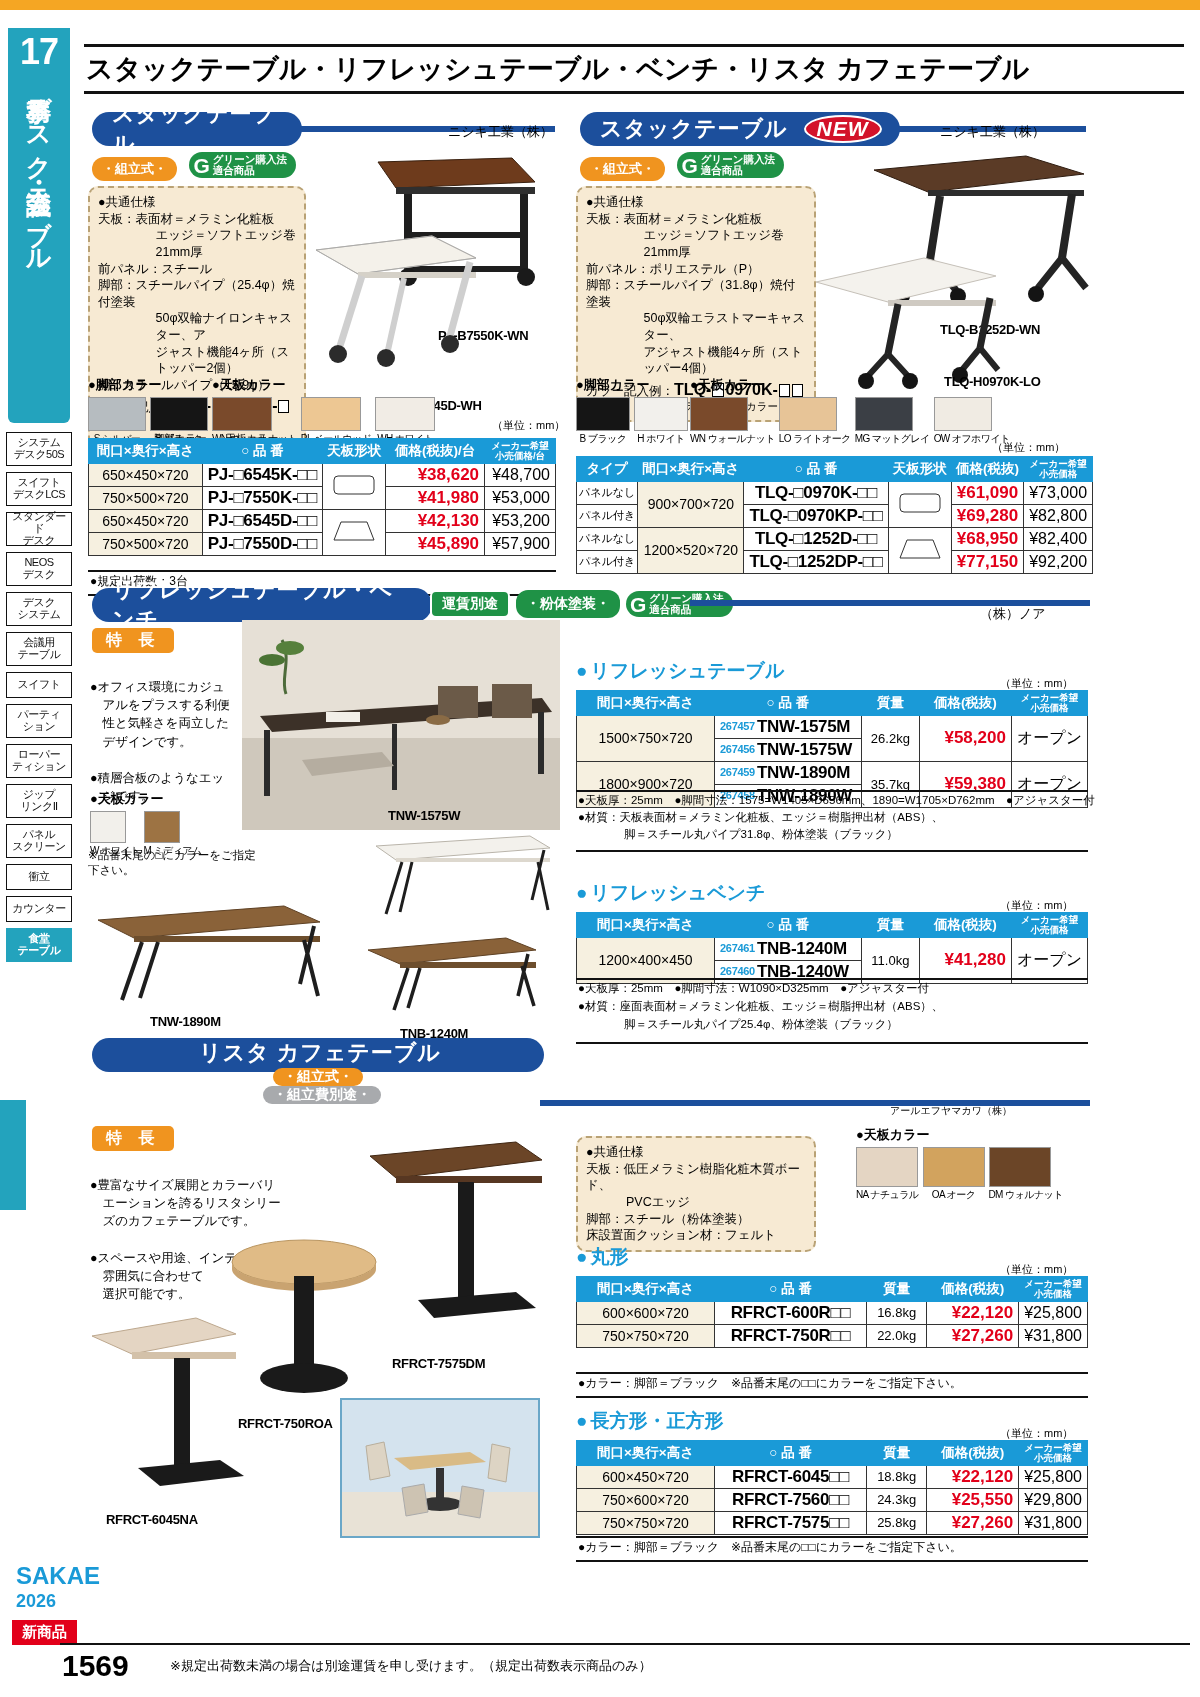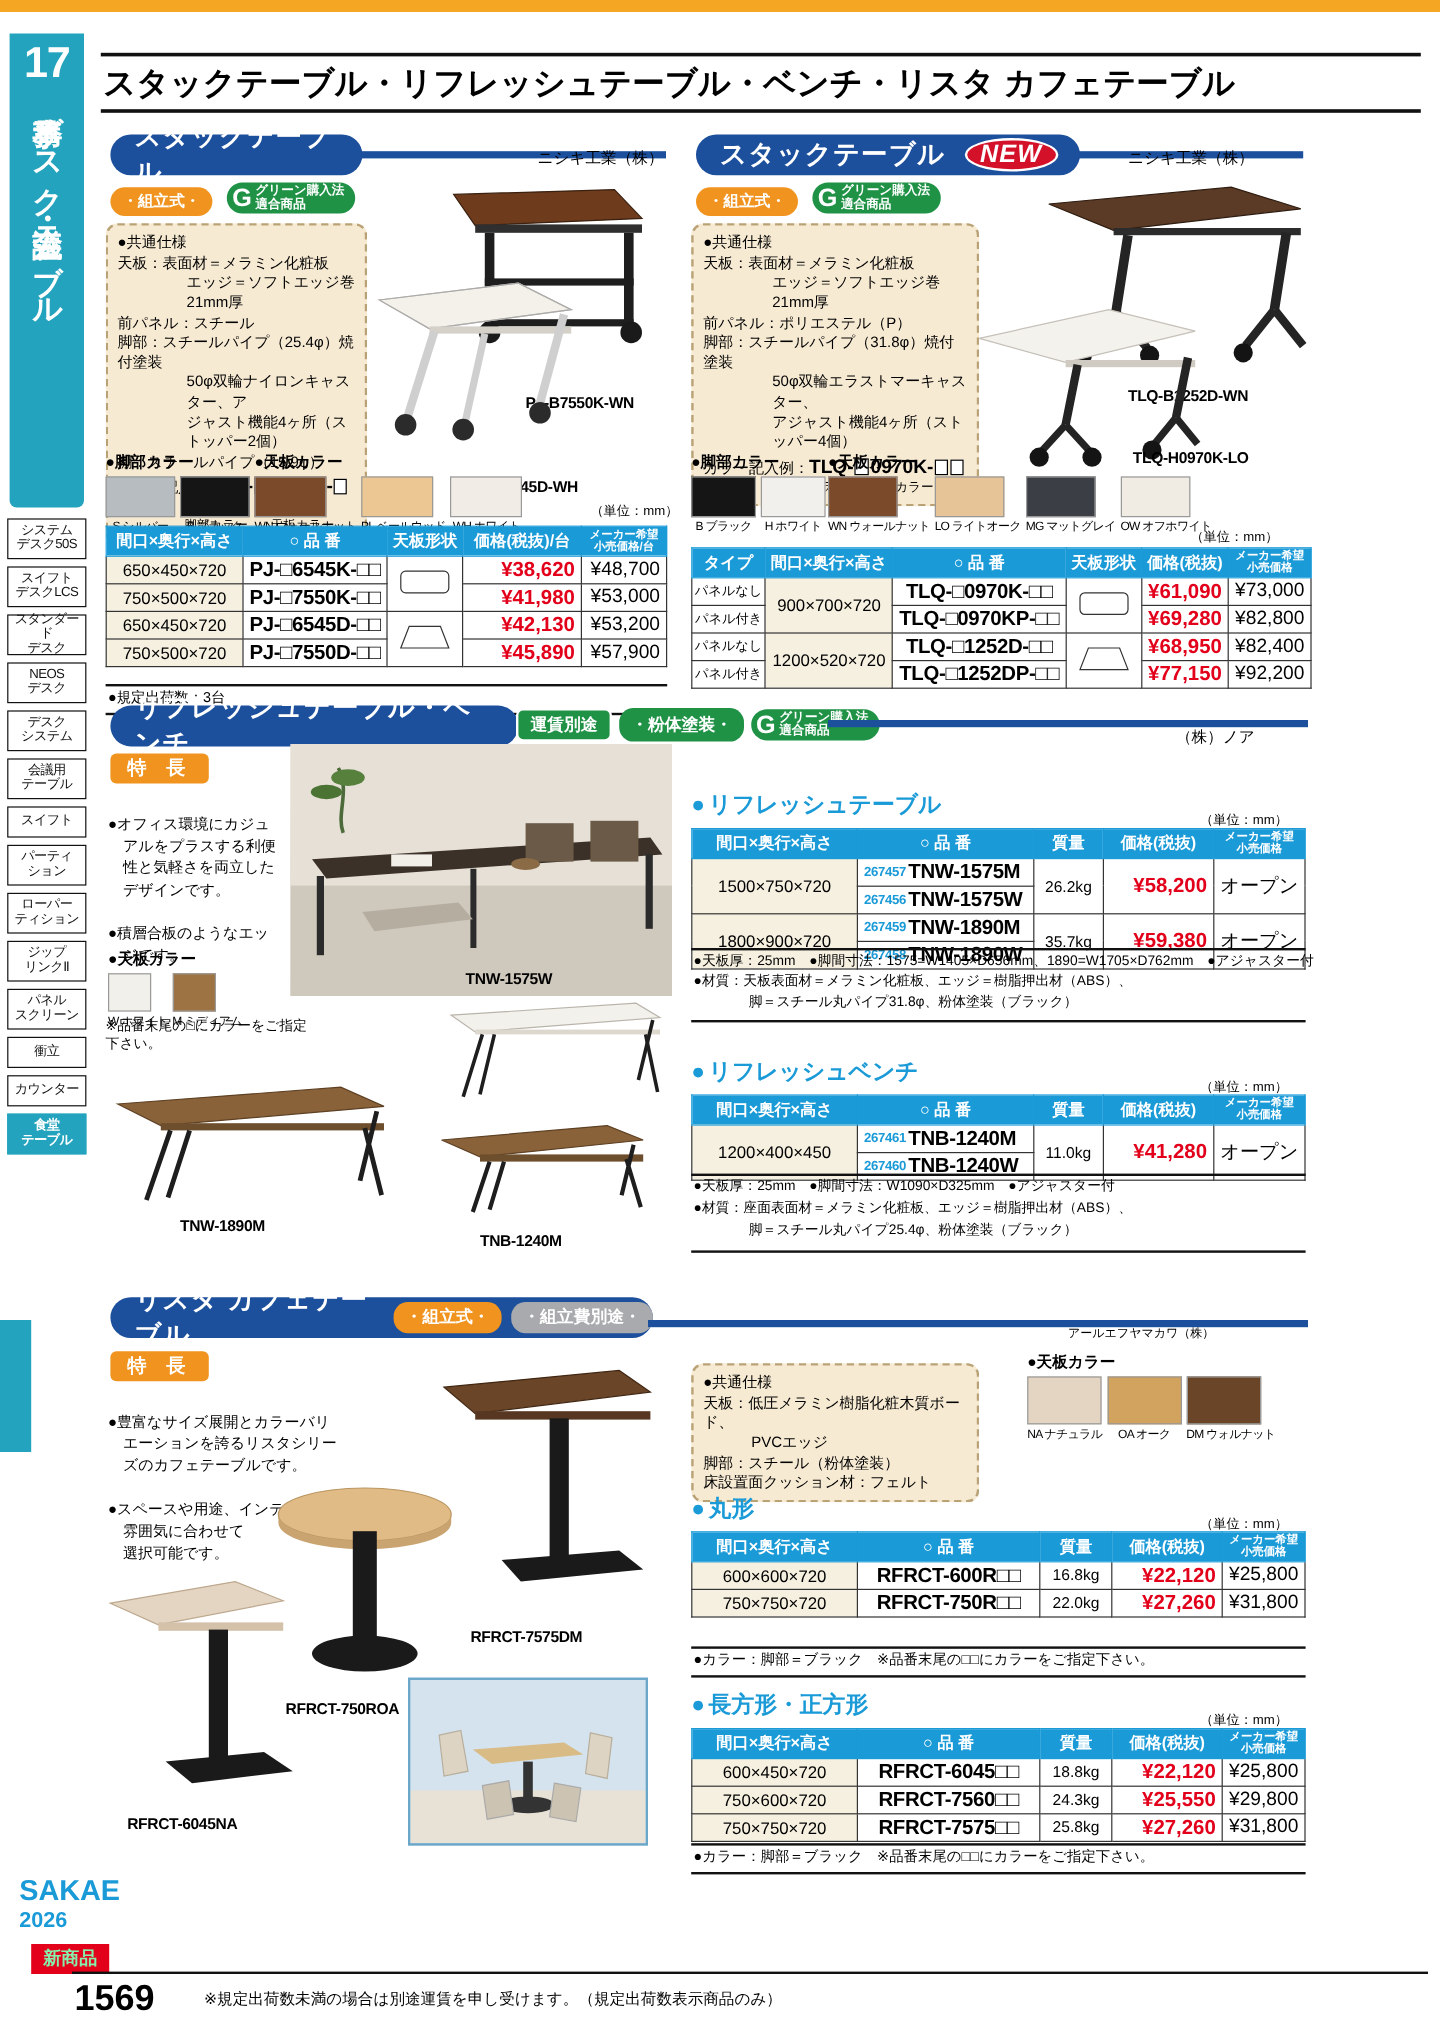--- a/index.html
+++ b/index.html
@@ -121,21 +121,21 @@
   }
   .featlist { position:absolute; font-size:12.5px; line-height:1.45; }
 
   
   .photo { position:absolute; overflow:hidden; }
   .caption { position:absolute; font-size:13px; font-weight:bold; letter-spacing:-0.3px; }
 
   
   .footer-sakae { position:absolute; left:16px; bottom:86px; color:#1a9ad7; font-size:24px; font-weight:bold; line-height:0.95; }
   .footer-sakae .yr { font-size:18px; }
-  .newitem { position:absolute; left:26px; bottom:52px; background:#e2001a; color:#86efac;
+  .newitem { position:absolute; left:12px; bottom:52px; background:#e2001a; color:#ffffff;
              font-size:15px; font-weight:bold; padding:3px 10px; }
   .pagenum { position:absolute; left:62px; bottom:14px; font-size:30px; font-weight:bold; }
   .footnote { position:absolute; left:170px; bottom:22px; font-size:13px; }
   .botline { position:absolute; left:60px; bottom:52px; width:1130px; height:2px; background:#111; }
 </style>
 </head>
 <body>
 
 <div class="topbar"></div>
 <div class="topbar2"></div>
@@ -676,21 +676,21 @@
         <td class="code" style="text-align:left"><span class="jan">267460</span>TNB-1240W</td>
       </tr>
     </tbody>
   </table>
 <div class="topline" style="left:576px; top:978px; width:512px;"></div>
 <div class="note" style="left:578px; top:981px; font-size:11.5px;">●天板厚：25mm　●脚間寸法：W1090×D325mm　●アジャスター付</div>
 <div class="note" style="left:578px; top:999px; font-size:11.5px;">●材質：座面表面材＝メラミン化粧板、エッジ＝樹脂押出材（ABS）、</div>
 <div class="note" style="left:578px; top:1017px; font-size:11.5px; white-space:pre;">　　　　脚＝スチール丸パイプ25.4φ、粉体塗装（ブラック）</div>
 <div class="topline" style="left:576px; top:1042px; width:512px;"></div>
 
-<div class="bluebar" style="left:92px; top:1081px; width:452px;">
+<div class="bluebar" style="left:92px; top:1038px; width:452px;flex-direction:column;">
   <span class="btitle">リスタ カフェテーブル</span>
   <span class="badge orange" style="height:26px; font-size:14px;">・組立式・</span>
   <span class="badge gray" style="height:26px; font-size:14px; margin-left:8px;">・組立費別途・</span>
 </div>
 <div class="bluebar-line" style="left:540px; top:1100px; width:550px;"></div>
 <div style="position:absolute; left:890px; top:1104px; font-size:10px;">アールエフヤマカワ（株）</div>
 
 <div class="tokucho" style="left:92px; top:1126px;">特 長</div>
 <div class="featlist" style="left:90px; top:1158px; width:196px; white-space:pre-line;">
   <div>●豊富なサイズ展開とカラーバリ

